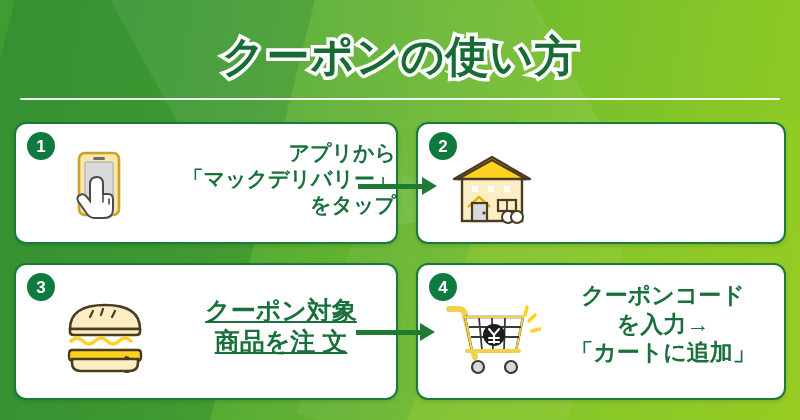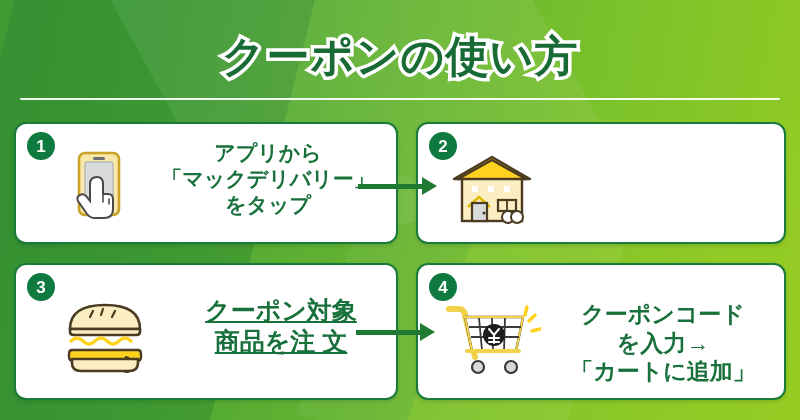--- a/index.html
+++ b/index.html
@@ -86,24 +86,24 @@
   .card.c3 .icon-box { left:44px; top:26px; width:90px; height:88px; }
   .card.c4 .icon-box { left:22px; top:28px; width:104px; height:88px; }
 
   .card-text {
     position:absolute;
     color:#18703a;
     font-weight:bold;
     line-height:1.24;
     white-space:pre-line;
   }
-  .card.c1 .card-text { left:124px; top:16px; width:256px; font-size:21px; text-align:center; }
+  .card.c1 .card-text { left:124px; top:16px; width:256px; font-size:21px; text-align:right; }
   .card.c2 .card-text { left:128px; top:46px; width:232px; font-size:23px; text-align:center; }
   .card.c3 .card-text { left:148px; top:30px; width:234px; font-size:25px; text-align:center;text-decoration:underline; }
-  .card.c4 .card-text { left:126px; top:16px; width:238px; font-size:23px; text-align:center;margin-top:19px; }
+  .card.c4 .card-text { left:126px; top:16px; width:238px; font-size:23px; text-align:center; }
 
   
   .arrow { position:absolute; z-index:5; height:22px; }
   .arrow.a1 { left:358px; top:175px; width:82px; }
   .arrow.a2 { left:356px; top:321px; width:86px; }
   .arrow .shaft {
     position:absolute; left:0; top:9px; width:68px; height:5px; background:#1f7a34;
   }
   .arrow .head {
     position:absolute; left:64px; top:2px;

